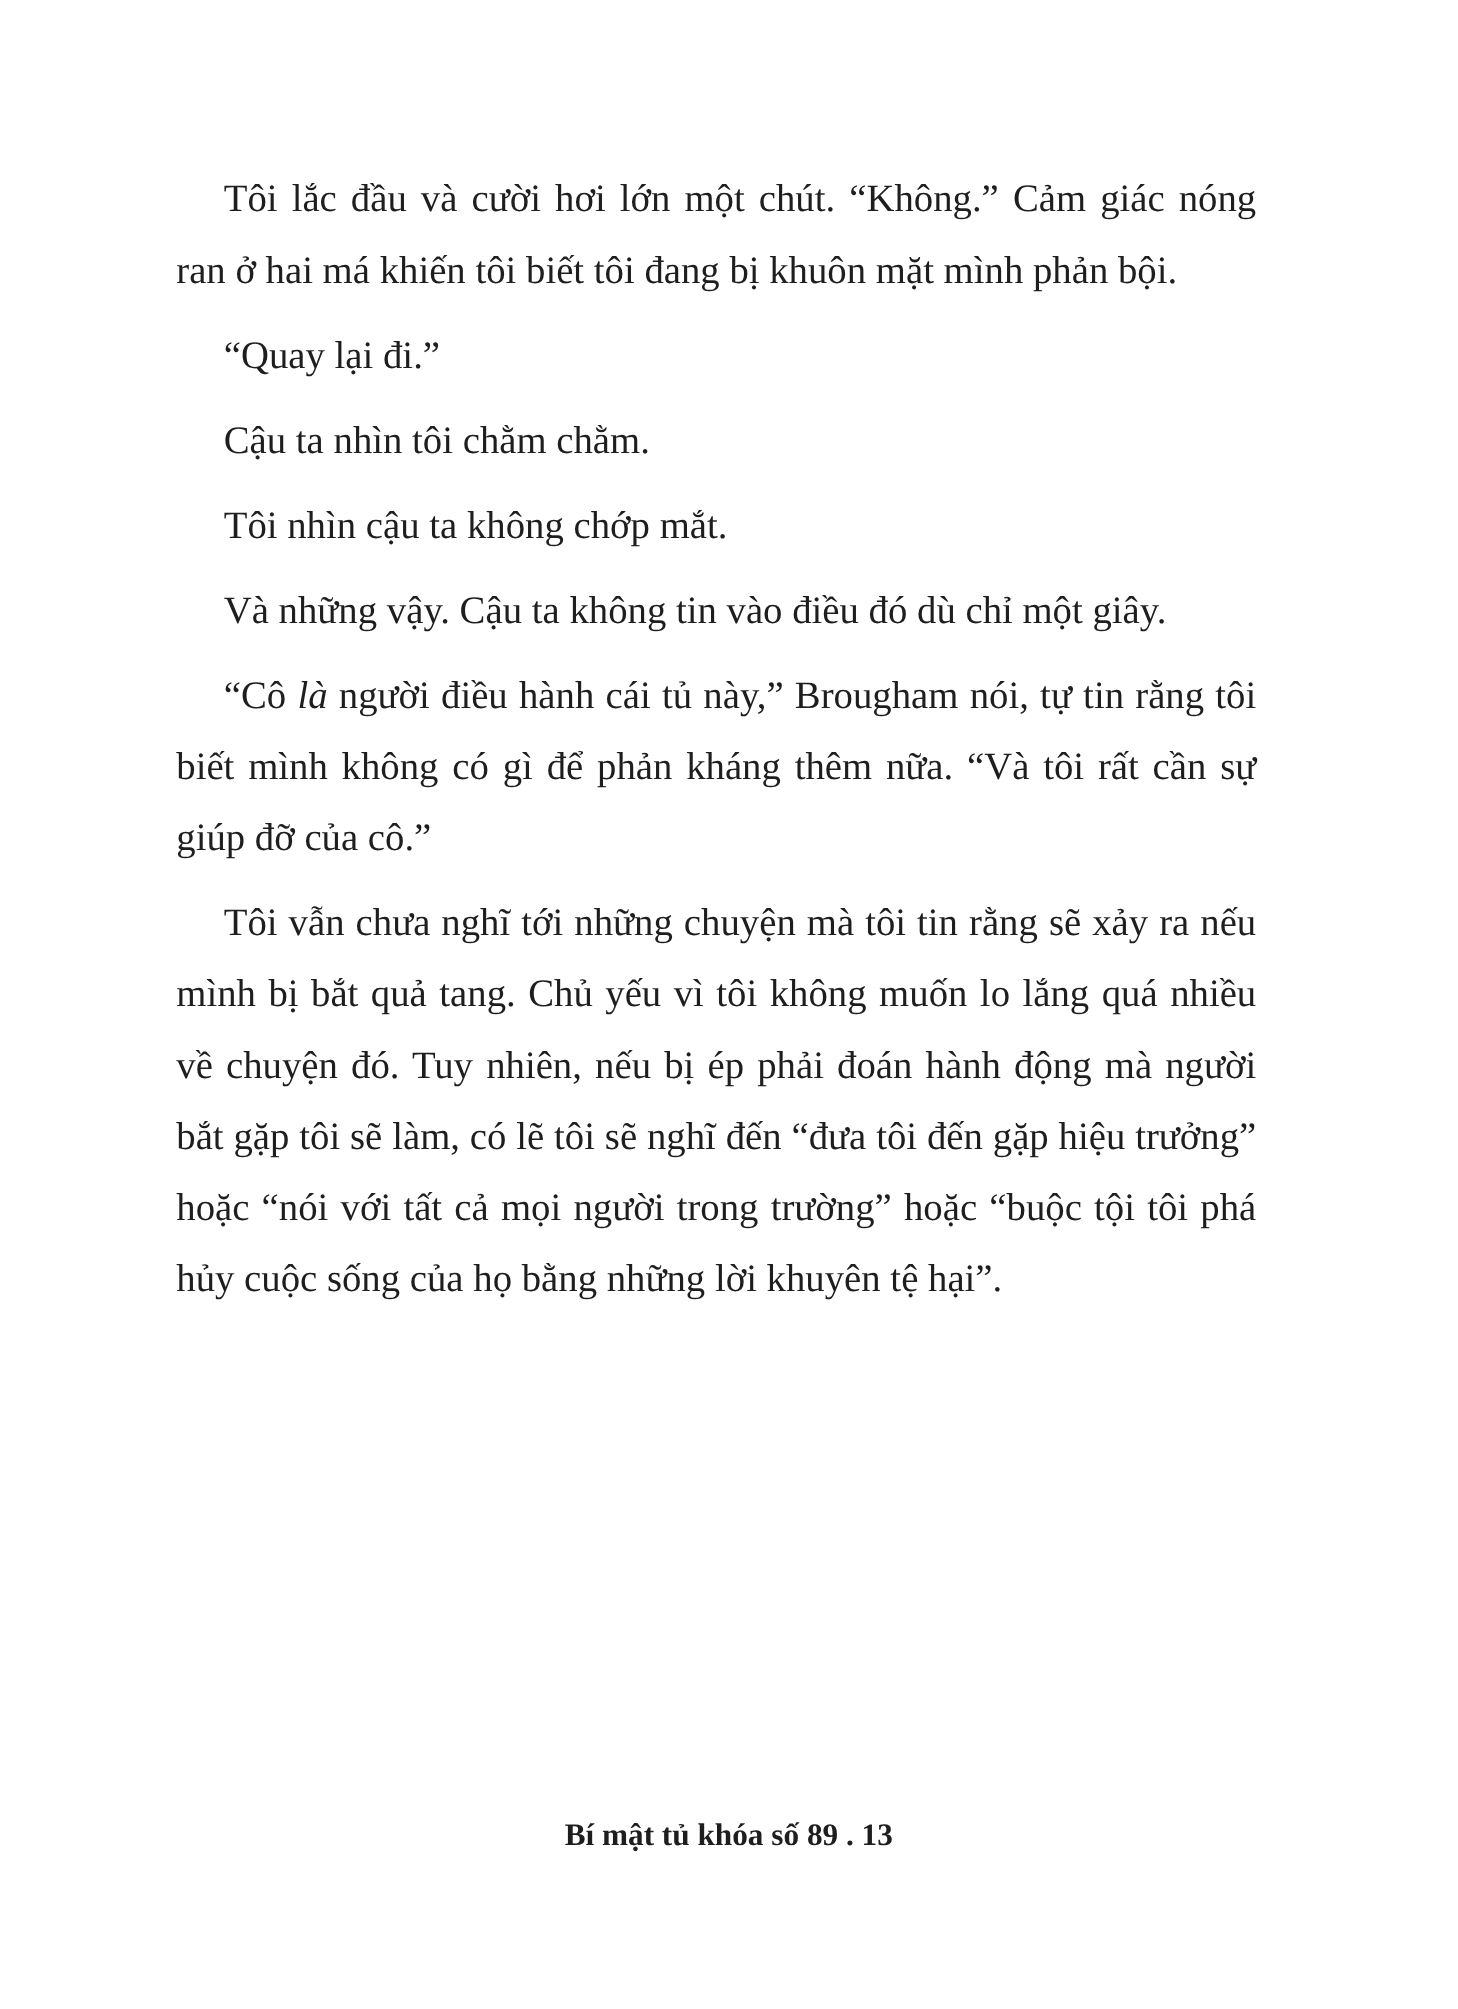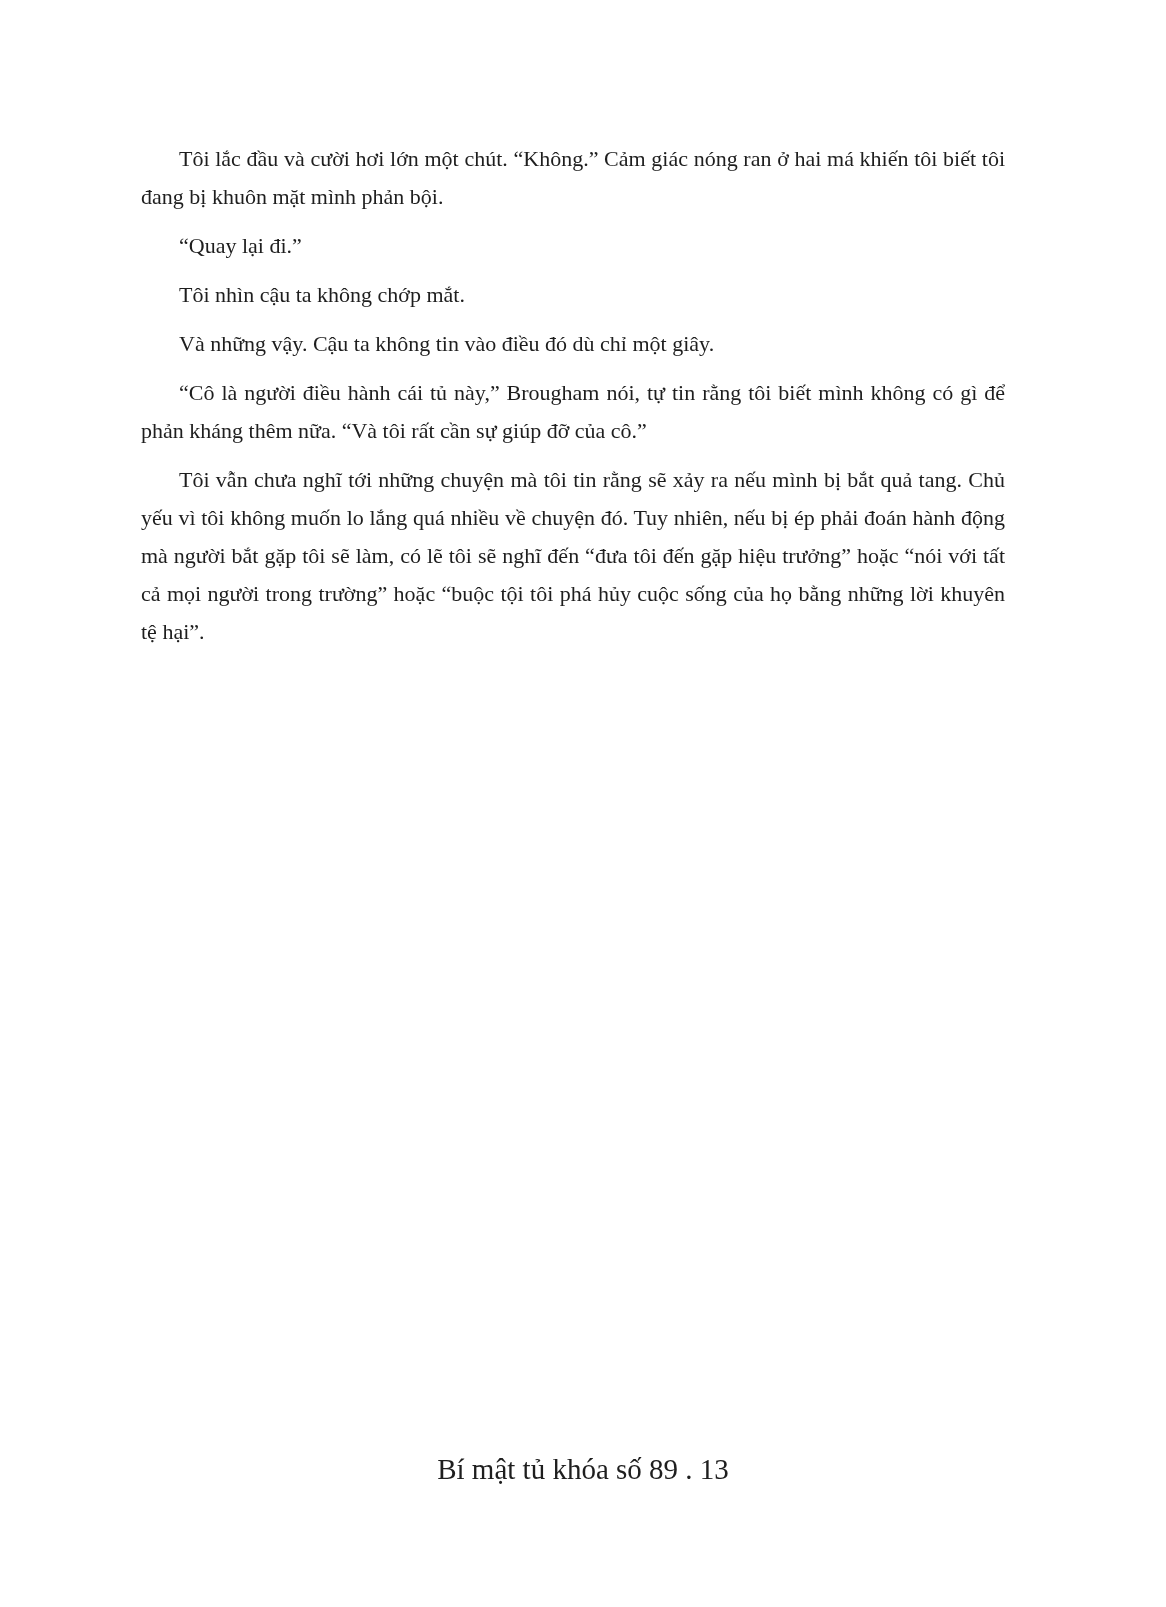--- a/index.html
+++ b/index.html
@@ -16,47 +16,50 @@
     color: #1e1e1e;
     overflow: hidden;
   }
   .content {
     position: absolute;
     left: 141px;
     top: 130px;
     width: 864px;
   }
   .para {
-    margin: 10px 0 11px 0;
-    font-size: 22px;
-    line-height: 38px;
+    margin: 0 0 11px 0;
+    font-size: 31px;
+    line-height: 57px;
     text-align: justify;
     text-indent: 38px;
   }
   .para .italic-word {
+    font-style: italic;
   }
   .footer {
     position: absolute;
     left: 0;
     top: 1452px;
     width: 100%;
     text-align: center;
-    font-size: 29px;
+    font-size: 25px;
     line-height: 34px;
     color: #1e1e1e;
+    font-weight: bold;
   }
 </style>
 </head>
 <body>
 
 <div class="page">
 
   <div class="content">
     <p class="para">Tôi lắc đầu và cười hơi lớn một chút. “Không.” Cảm giác nóng ran ở hai má khiến tôi biết tôi đang bị khuôn mặt mình phản bội.</p>
     <p class="para">“Quay lại đi.”</p>
+    <p class="para">Cậu ta nhìn tôi chằm chằm.</p>
     <p class="para">Tôi nhìn cậu ta không chớp mắt.</p>
     <p class="para">Và những vậy. Cậu ta không tin vào điều đó dù chỉ một giây.</p>
     <p class="para"><span>“Cô </span><span class="italic-word">là</span><span> người điều hành cái tủ này,” Brougham nói, tự tin rằng tôi biết mình không có gì để phản kháng thêm nữa. “Và tôi rất cần sự giúp đỡ của cô.”</span></p>
     <p class="para">Tôi vẫn chưa nghĩ tới những chuyện mà tôi tin rằng sẽ xảy ra nếu mình bị bắt quả tang. Chủ yếu vì tôi không muốn lo lắng quá nhiều về chuyện đó. Tuy nhiên, nếu bị ép phải đoán hành động mà người bắt gặp tôi sẽ làm, có lẽ tôi sẽ nghĩ đến “đưa tôi đến gặp hiệu trưởng” hoặc “nói với tất cả mọi người trong trường” hoặc “buộc tội tôi phá hủy cuộc sống của họ bằng những lời khuyên tệ hại”.</p>
   </div>
 
   <div class="footer"><span>Bí mật tủ khóa số 89</span><span> . </span><span>13</span></div>
 
 </div>
 

